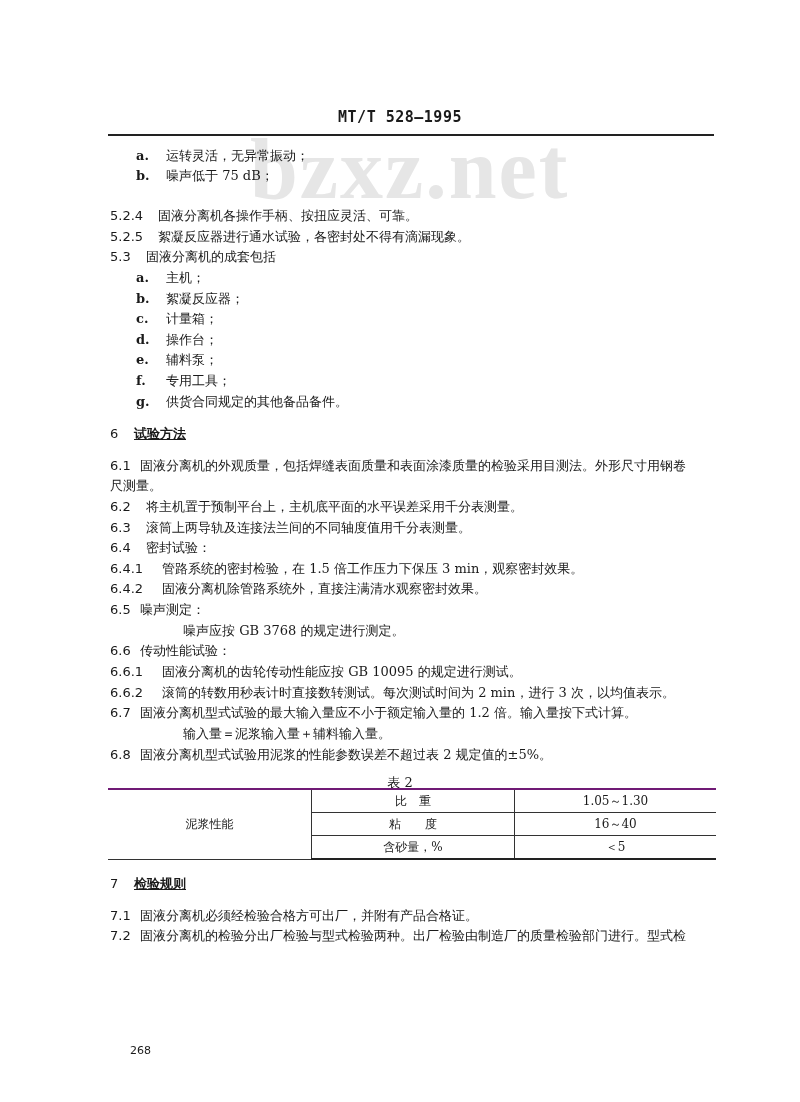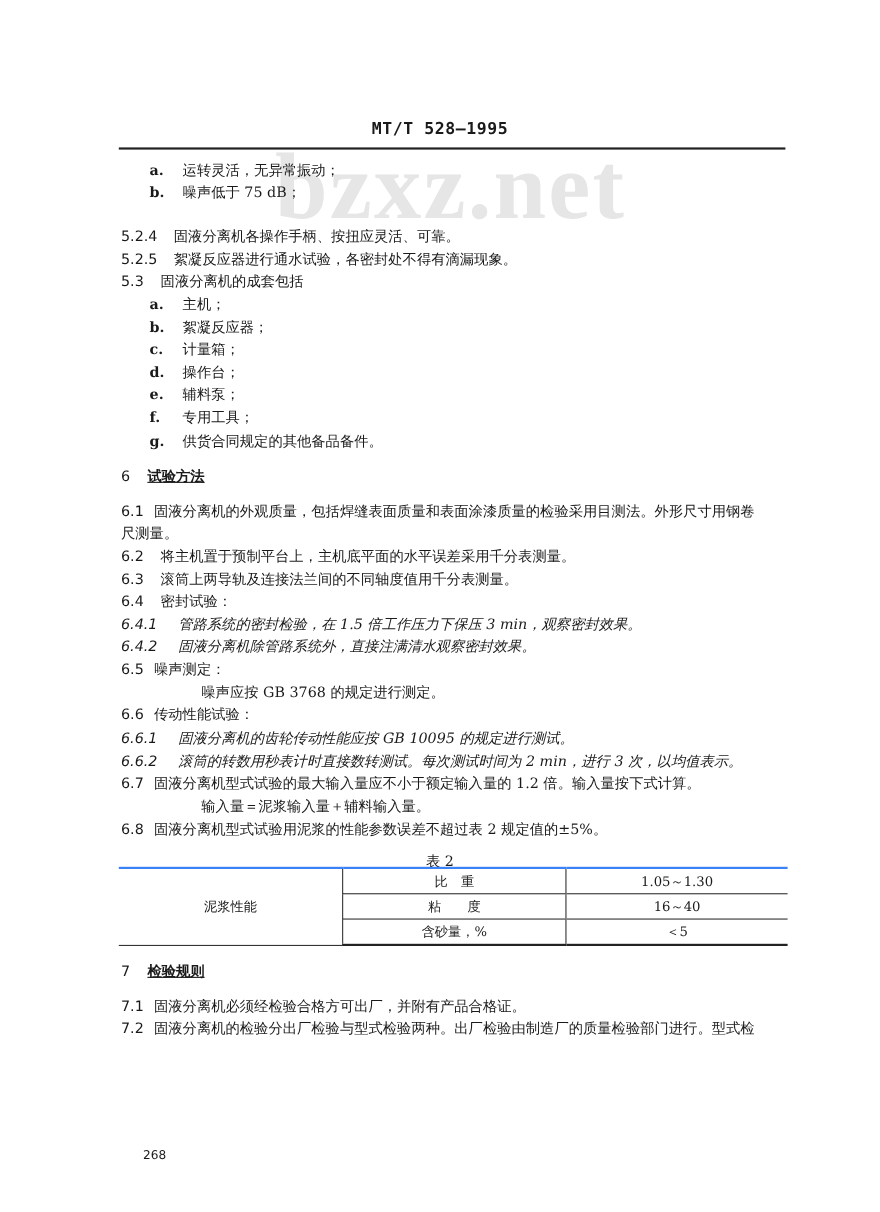--- a/index.html
+++ b/index.html
@@ -17,33 +17,33 @@
       position: absolute; left: 0; width: 800px; top: 108px; text-align: center;
       font-family: "DejaVu Sans Mono", "Liberation Mono", monospace; font-size: 15px; font-weight: bold; letter-spacing: 0.5px;
     }
     .header-rule { position: absolute; left: 108px; width: 606px; top: 134px; border-top: 2px solid #222; }
     .line { position: absolute; left: 0; font-size: 13px; line-height: 16px; white-space: nowrap; }
     .num { display: inline-block; font-family: "DejaVu Sans", "Liberation Sans", sans-serif; font-size: 13px; }
     .sub { left: 136px; }
     .sub .mark { display: inline-block; width: 30px; font-weight: bold; }
     .cl { left: 110px; }
     .cl .num { width: 48px; }
-    .cl2 { left: 110px; font-style: italic; }
+    .cl2 { left: 110px; }
     .cl2 .num { width: 52px; }
     .heading { left: 110px; font-weight: bold; font-family: "DejaVu Sans", "Liberation Sans", sans-serif; text-decoration: underline; }
     .heading .num { width: 24px; font-weight: normal; }
     .indent { left: 136px; padding-left: 47px; }
     .table-caption { position: absolute; left: 0; width: 800px; top: 774px; text-align: center; font-size: 13px; }
     table.t2 {
       position: absolute; left: 108px; top: 788px; width: 608px; border-collapse: collapse;
       font-size: 12px;
     }
     table.t2 td { border-top: 1px solid #a16207; border-bottom: 1px solid #333; height: 22px; text-align: center; padding: 0; }
     table.t2 td.b { border-left: 1px solid #333; }
-    table.t2 tr:first-child td { border-top: 2px solid #3b82f6; }
+    table.t2 tr:first-child td { border-top: 2px solid #701a75; }
     table.t2 tr:last-child td { border-bottom: 2px solid #222; }
     .pagenum { position: absolute; left: 130px; top: 1044px; font-size: 11px; font-family: "DejaVu Sans", "Liberation Sans", sans-serif; }
   </style>
 </head>
 <body>
 
 <div class="watermark">bzxz.net</div>
 
 <div class="page">
   <div class="header">MT/T 528—1995</div>

